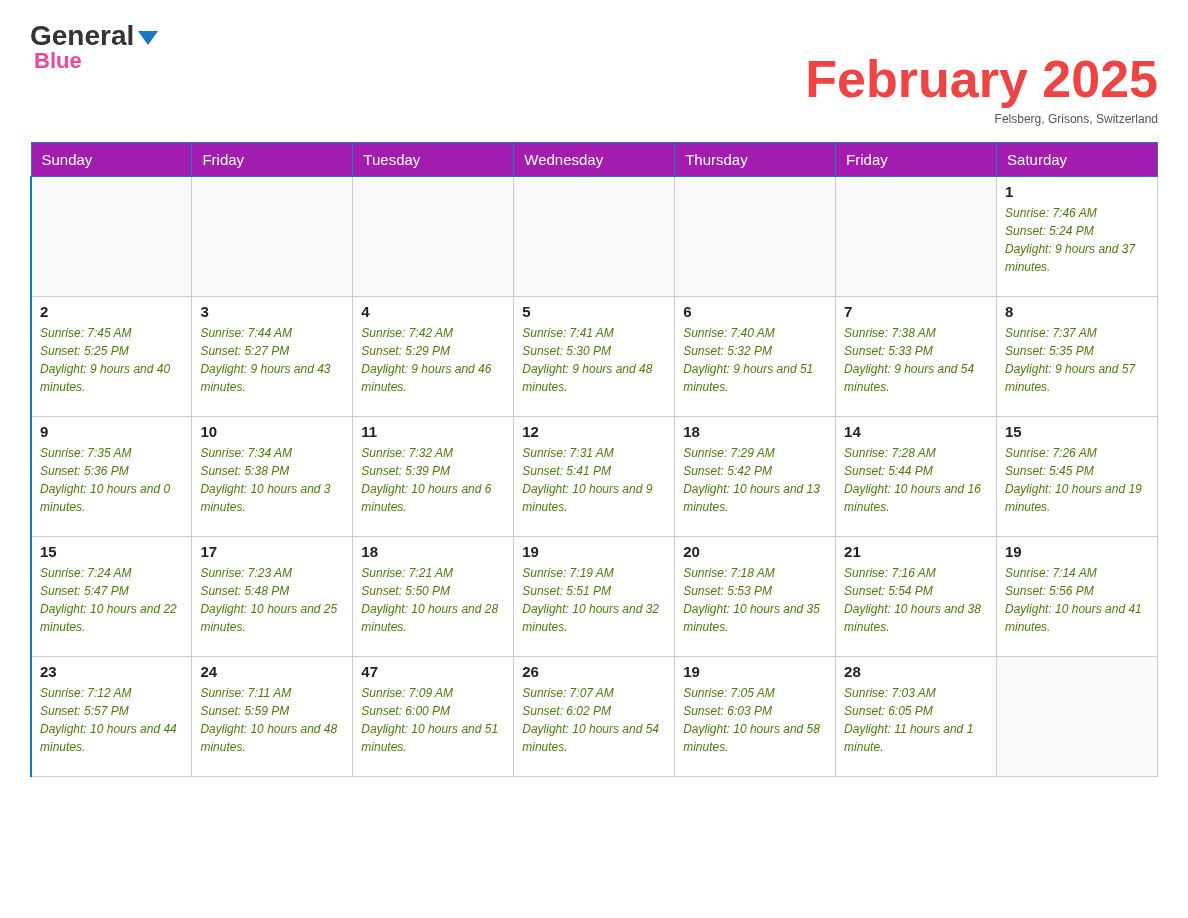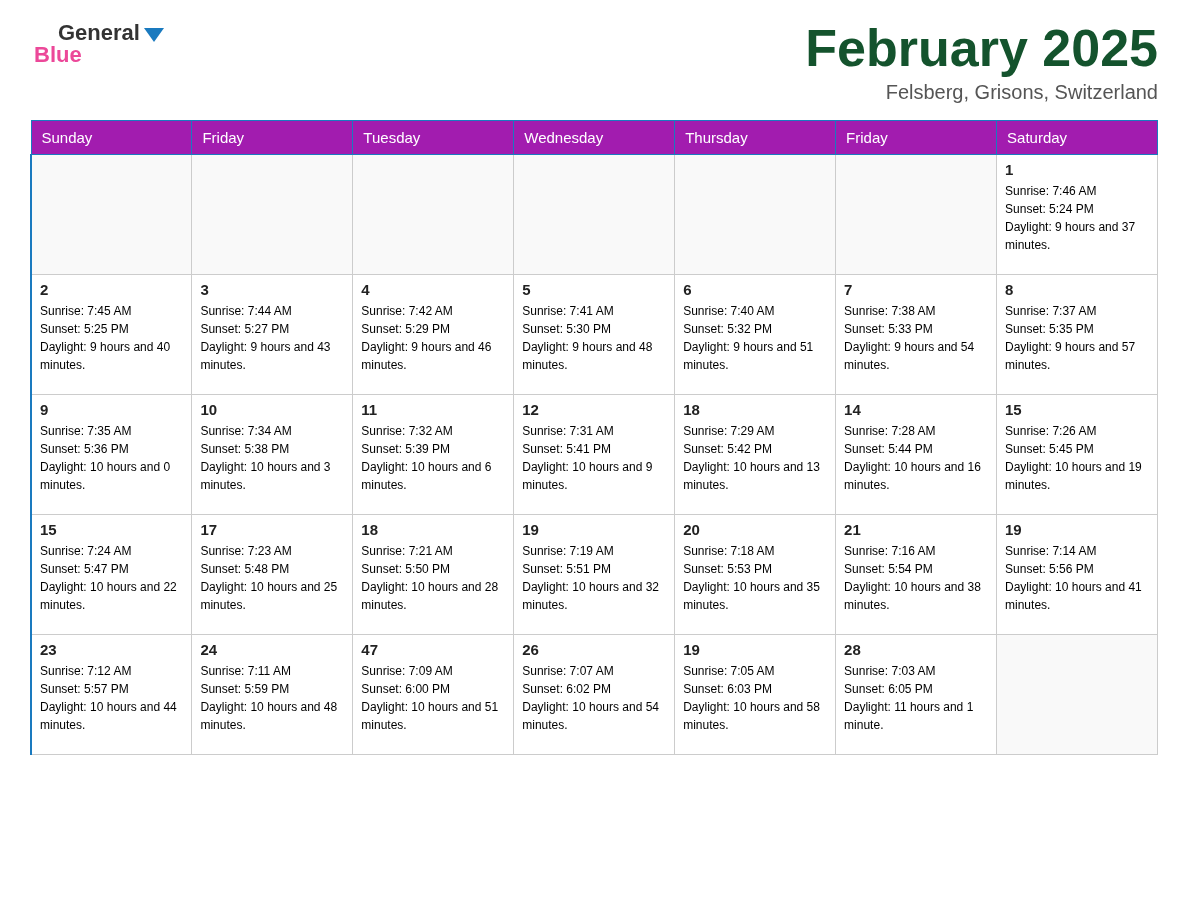--- a/index.html
+++ b/index.html
@@ -18,24 +18,23 @@
       margin-bottom: 16px;
     }
     .logo {
       display: flex;
       flex-direction: column;
       align-items: flex-start;
     }
     .logo-top {
       display: flex;
       align-items: center;
-      font-size: 22px;
+      font-size: 28px;
       font-weight: bold;
       color: #333;
-      margin-left: 28px;
     }
     .logo-top .general {
       color: #333;
     }
     .logo-top .arrow {
       width: 0;
       height: 0;
       border-left: 10px solid transparent;
       border-right: 10px solid transparent;
       border-top: 14px solid #1a7abf;
@@ -48,25 +47,26 @@
       color: #ec4899;
       margin-top: -4px;
       padding-left: 4px;
     }
     .title-area {
       text-align: right;
     }
     .month-title {
       font-size: 52px;
       font-weight: bold;
-      color: #14532d;
+      color: #ef4444;
       line-height: 1.1;
+      margin-top: 31px;
     }
     .subtitle {
-      font-size: 20px;
+      font-size: 12px;
       color: #555;
       margin-top: 4px;
     }
     .calendar {
       width: 100%;
       border-collapse: collapse;
       border: 1px solid #ccc;
     }
     .calendar th {
       background-color: #a21caf;
@@ -85,22 +85,23 @@
       height: 120px;
     }
     .day-num {
       font-size: 15px;
       font-weight: bold;
       color: #222;
       margin-bottom: 4px;
     }
     .day-info {
       font-size: 12px;
-      color: #000000;
+      color: #4d7c0f;
       line-height: 1.5;
+      font-style: italic;
     }
     .empty-cell {
       background: #f9f9f9;
     }
     .week-row td:first-child {
       border-left: 2px solid #1a7abf;
     }
   </style>
 </head>
 <body>

